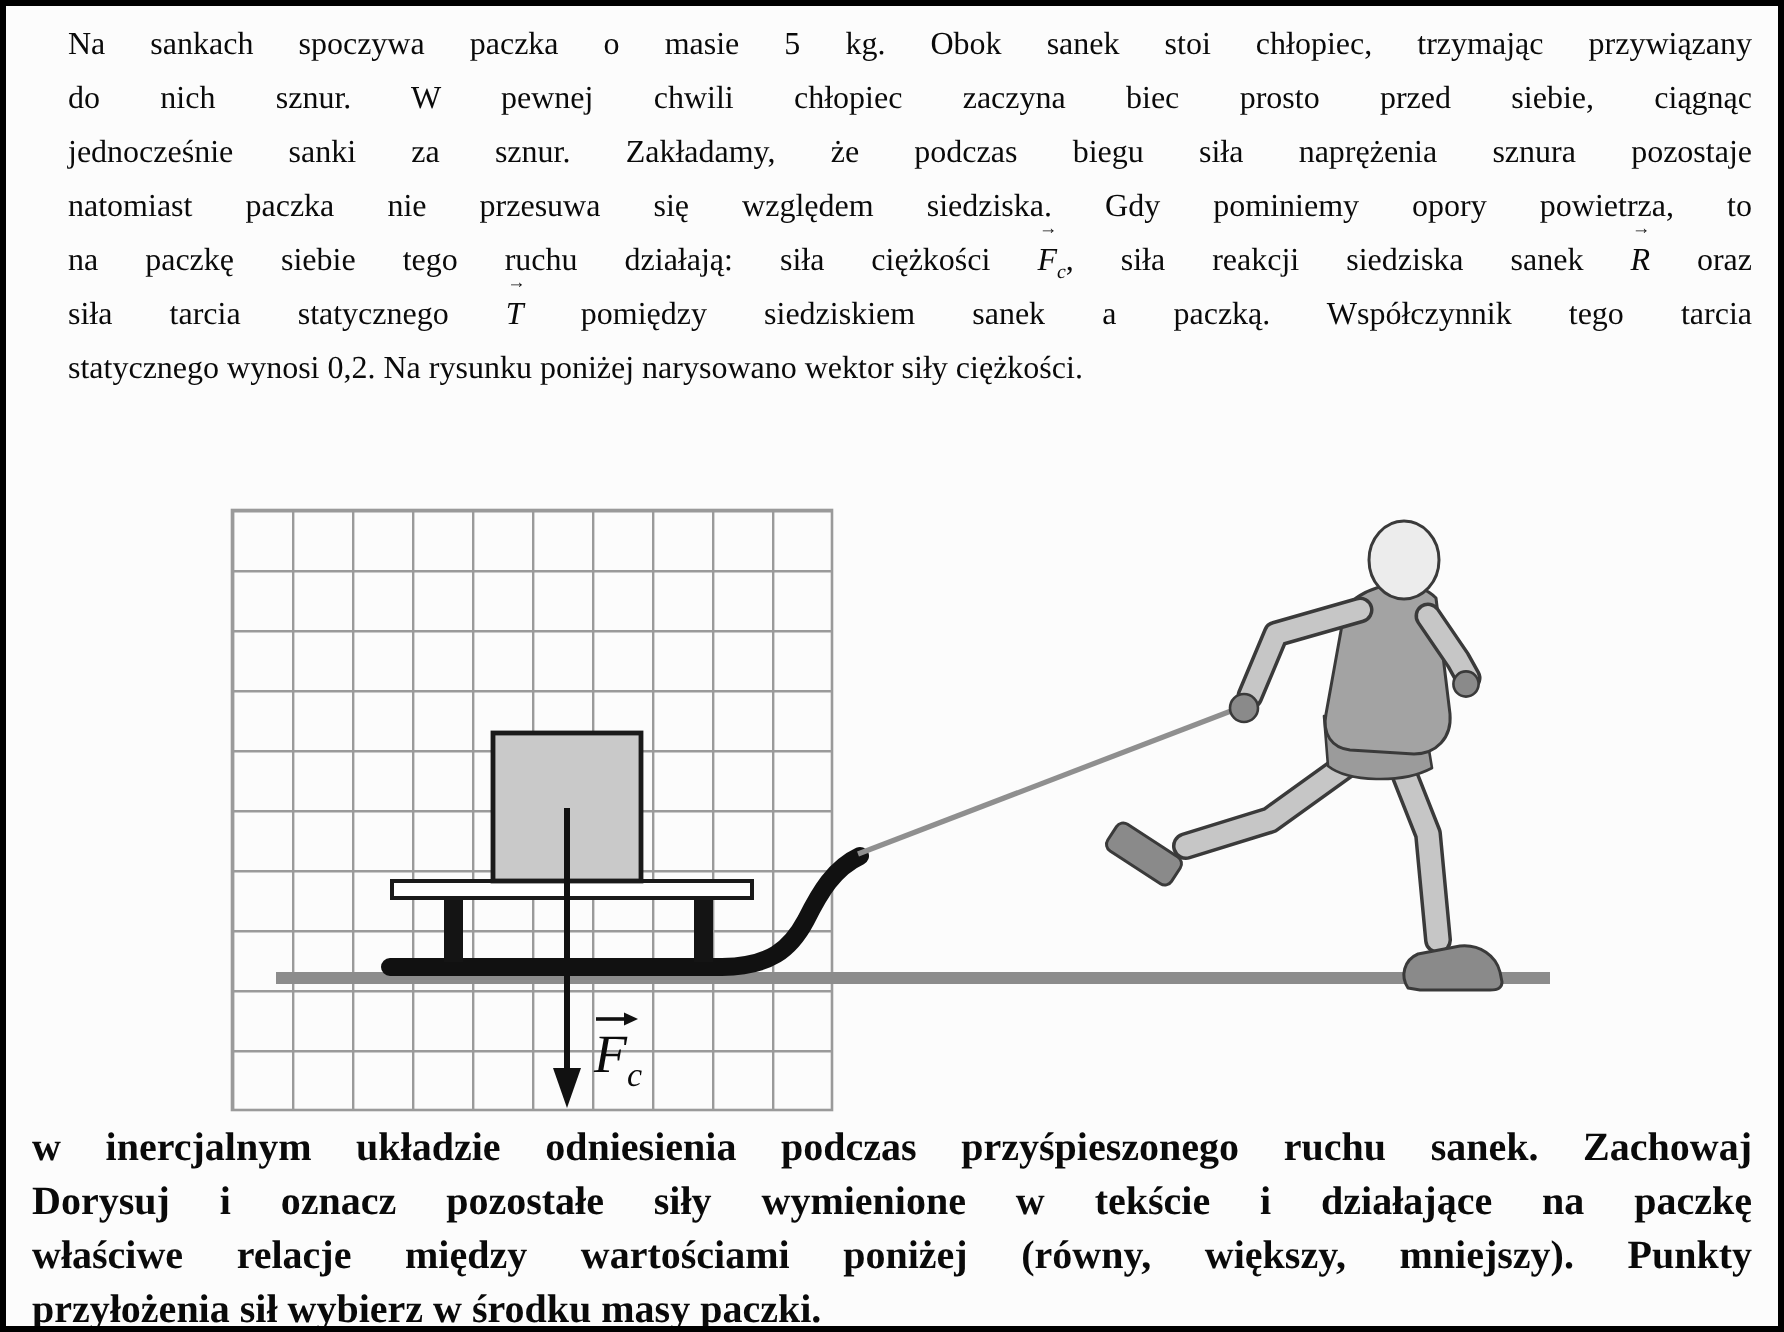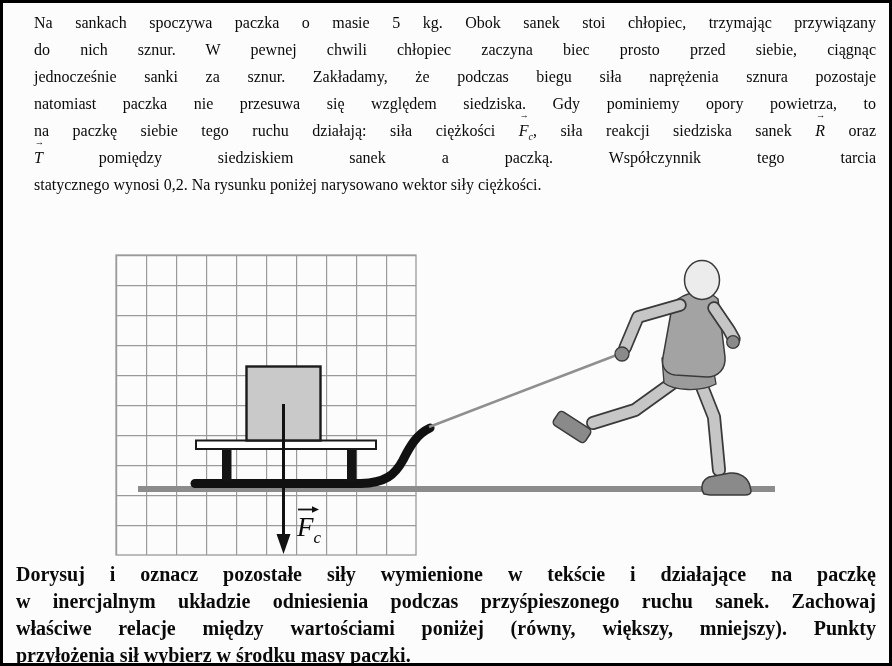--- a/index.html
+++ b/index.html
@@ -33,21 +33,21 @@
 <body>
 
 <div class="page">
 
   <div class="intro">
     <div class="line">Na sankach spoczywa paczka o masie 5 kg. Obok sanek stoi chłopiec, trzymając przywiązany</div>
     <div class="line">do nich sznur. W pewnej chwili chłopiec zaczyna biec prosto przed siebie, ciągnąc</div>
     <div class="line">jednocześnie sanki za sznur. Zakładamy, że podczas biegu siła naprężenia sznura pozostaje</div>
     <div class="line">natomiast paczka nie przesuwa się względem siedziska. Gdy pominiemy opory powietrza, to</div>
     <div class="line"><span>na paczkę siebie tego ruchu działają: siła ciężkości </span><span class="vec"><span class="arr">→</span><span>F</span></span><sub>c</sub><span>, siła reakcji siedziska sanek </span><span class="vec"><span class="arr">→</span><span>R</span></span><span> oraz</span></div>
-    <div class="line"><span class="vec"><span class="arr">→</span><span>T</span></span><span> pomiędzy siedziskiem sanek a paczką. Współczynnik tego tarcia</span></div>
+    <div class="line"><span>siła tarcia statycznego </span><span class="vec"><span class="arr">→</span><span>T</span></span><span> pomiędzy siedziskiem sanek a paczką. Współczynnik tego tarcia</span></div>
     <div class="line last">statycznego wynosi 0,2. Na rysunku poniżej narysowano wektor siły ciężkości.</div>
   </div>
 
   <svg class="figure-svg" width="892" height="318" viewBox="0 240 892 318" xmlns="http://www.w3.org/2000/svg">
     <defs>
       <pattern id="gridcell" x="113" y="252" width="30" height="30" patternUnits="userSpaceOnUse">
         <path d="M 0.6 30 V 0.6 H 30" fill="none" stroke="#9a9a9a" stroke-width="1.2"></path>
       </pattern>
     </defs>
 
@@ -102,19 +102,19 @@
       <path d="M 677 302 L 635 314 L 622 345" fill="none" stroke="#c6c6c6" stroke-width="10"></path>
       <circle cx="619" cy="351" r="7" fill="#8a8a8a" stroke="#3a3a3a" stroke-width="1.3"></circle>
 
       <path d="M 711 305 L 726 327 L 731 336" fill="none" stroke="#3a3a3a" stroke-width="13.5"></path>
       <path d="M 711 305 L 726 327 L 731 336" fill="none" stroke="#c6c6c6" stroke-width="10"></path>
       <circle cx="730" cy="339" r="6.3" fill="#8a8a8a" stroke="#3a3a3a" stroke-width="1.3"></circle>
     </g>
   </svg>
 
   <div class="task">
+    <div class="line">w inercjalnym układzie odniesienia podczas przyśpieszonego ruchu sanek. Zachowaj</div>
     <div class="line">Dorysuj i oznacz pozostałe siły wymienione w tekście i działające na paczkę</div>
-    <div class="line">w inercjalnym układzie odniesienia podczas przyśpieszonego ruchu sanek. Zachowaj</div>
     <div class="line">właściwe relacje między wartościami poniżej (równy, większy, mniejszy). Punkty</div>
     <div class="line last">przyłożenia sił wybierz w środku masy paczki.</div>
   </div>
 
 </div>
 
 </body></html>

